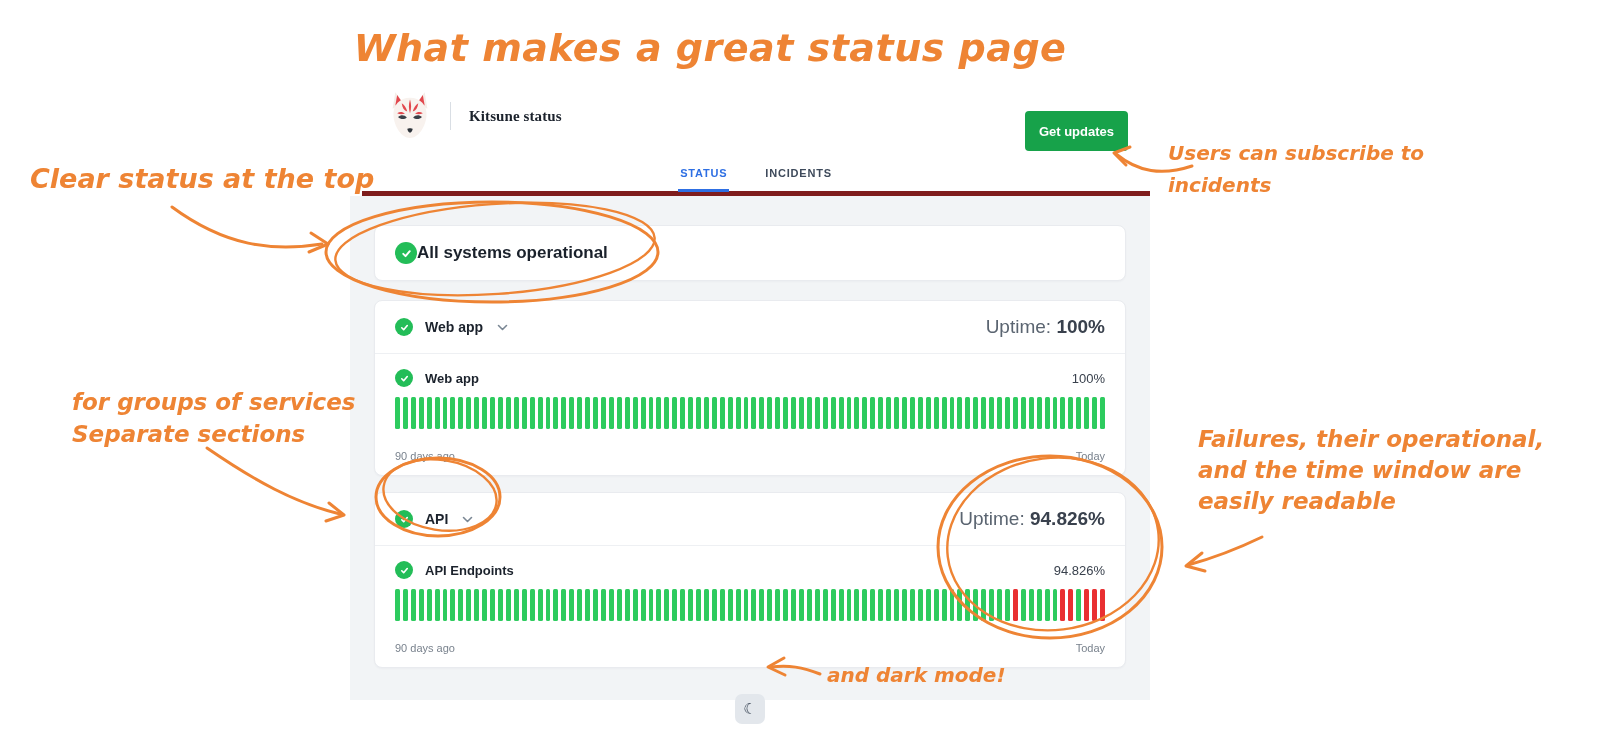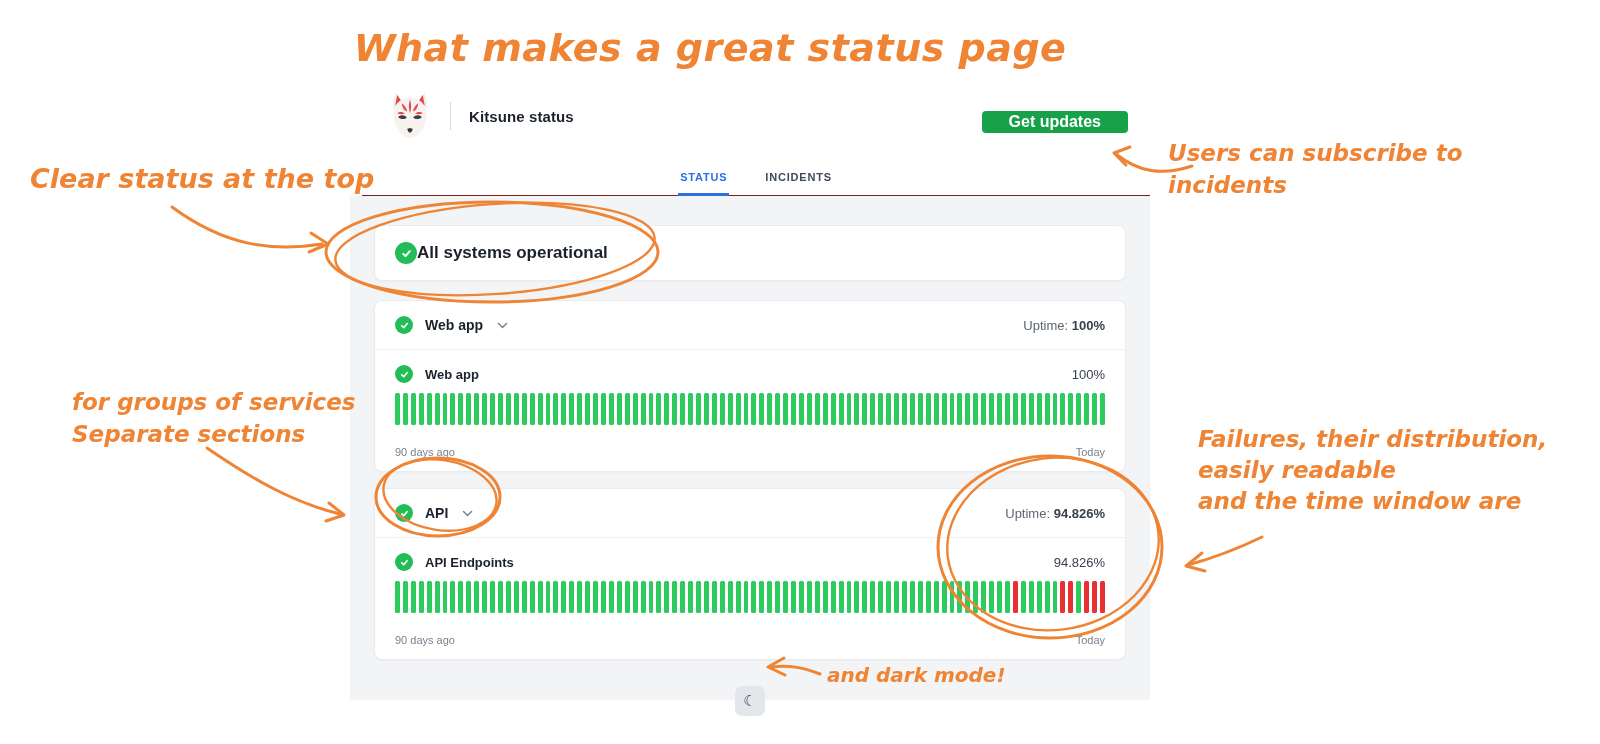--- a/index.html
+++ b/index.html
@@ -10,49 +10,49 @@
     --bar-red:#E92F31;
     --tab-blue:#2E6FE3;
   }
   *{margin:0;padding:0;box-sizing:border-box;}
   html,body{width:1600px;height:744px;background:#ffffff;overflow:hidden;
     font-family:"Liberation Sans",sans-serif;position:relative;}
 
   
   .status-page{position:absolute;left:350px;top:85px;width:800px;height:615px;background:#fff;}
   .sp-header{position:relative;height:111px;background:#fff;}
-  .sp-brand{position:absolute;left:38px;top:6px;display:flex;align-items:center;gap:18px;}
+  .sp-brand{position:absolute;left:38px;top:6px;display:flex;align-items:center;gap:18px;font-family:Liberation Serif, serif;}
   .sp-logo{width:44px;height:50px;display:block;}
   .sp-divider{width:1px;height:28px;background:#D9DEE4;}
   .sp-brand-name{font-size:15px;font-weight:700;color:#1B222C;letter-spacing:.1px;}
-  .get-updates{position:absolute;right:22px;top:26px;height:22px;padding:0 27px;
-    background:var(--button-green);color:#fff;font-size:16px;font-weight:700;
+  .get-updates{position:absolute;right:22px;top:26px;height:40px;padding:0 14px;
+    background:var(--button-green);color:#fff;font-size:13px;font-weight:700;
     border:none;border-radius:4px;font-family:"Liberation Sans",sans-serif;cursor:pointer;}
   .sp-tabs{position:absolute;left:12px;right:0;bottom:0;display:flex;justify-content:center;gap:34px;
-    border-bottom:1px solid #7f1d1d;}
+    border-bottom:5px solid #7f1d1d;}
   .tab{font-size:11px;font-weight:700;letter-spacing:.8px;color:#3E4A5B;padding:0 2px 10px;
     cursor:pointer;border-bottom:3px solid transparent;margin-bottom:-1px;}
   .tab.active{color:var(--tab-blue);border-bottom-color:var(--tab-blue);}
 
   .sp-body{background:#F2F4F6;height:504px;padding:29px 24px 0;}
   .card{background:#fff;border:1px solid #E9EBEF;border-radius:8px;box-shadow:0 1px 2px rgba(20,30,50,.03);}
   .card.overall{display:flex;align-items:center;gap:0;padding:16px 20px;margin-bottom:19px;}
   .overall-text{font-size:17px;font-weight:700;color:#1A212B;}
 
   .check{border-radius:50%;background:var(--ok-green);display:inline-flex;
     align-items:center;justify-content:center;flex:0 0 auto;}
   .check svg{display:block;}
   .check.lg{width:22px;height:22px;}
   .check.sm{width:18px;height:18px;}
 
   .group-card{margin-bottom:16px;}
   .group-head{display:flex;align-items:center;gap:12px;padding:15px 20px;border-bottom:1px solid #EEF0F3;cursor:pointer;}
   .group-name{font-size:14px;font-weight:700;color:#1B222C;}
   .chev{margin-left:2px;display:inline-flex;}
-  .group-uptime{margin-left:auto;font-size:13px;color:#5B6571;}
+  .group-uptime{margin-left:auto;font-size:19px;color:#5B6571;}
   .group-uptime b{color:#39414D;font-weight:600;}
   .svc{padding:15px 20px 13px;}
   .svc-row{display:flex;align-items:center;gap:12px;margin-bottom:10px;}
   .svc-name{font-size:13px;font-weight:700;color:#1B222C;}
   .svc-uptime{margin-left:auto;font-size:13px;color:#39414D;}
   .bar-strip{display:flex;gap:3px;height:32px;}
   .bar{flex:1;background:var(--bar-green);border-radius:1.5px;}
   .bar.bar-red{background:var(--bar-red);}
   .svc-foot{display:flex;justify-content:space-between;margin-top:21px;
     font-size:11px;color:#79828D;}
@@ -61,21 +61,21 @@
   .dark-toggle{width:30px;height:30px;border-radius:7px;background:#E3E7EC;border:none;
     color:#3E4A59;font-size:15px;line-height:30px;cursor:pointer;
     font-family:"DejaVu Sans",sans-serif;}
 
   
   .ann{position:absolute;color:var(--accent-orange);
     font-family:"DejaVu Sans",sans-serif;font-style:italic;font-weight:700;z-index:6;}
   .ann-title{left:350px;top:26px;width:720px;text-align:center;font-size:38px;letter-spacing:.5px;}
   .ann-clear{left:30px;top:163px;font-size:27px;}
   .ann-sections{left:72px;top:386px;font-size:23px;line-height:32px;}
-  .ann-subscribe{left:1168px;top:137px;font-size:23px;line-height:32px;}
+  .ann-subscribe{left:1168px;top:137px;font-size:20px;line-height:32px;}
   .ann-failures{left:1198px;top:424px;font-size:23px;line-height:31px;}
   .ann-dark{left:827px;top:663px;font-size:20px;}
 
   .sketch-overlay{position:absolute;inset:0;z-index:5;pointer-events:none;}
   .sketch{stroke:var(--accent-orange);fill:none;stroke-width:3;stroke-linecap:round;stroke-linejoin:round;}
   .sketch.thin{stroke-width:2.4;}
 </style>
 </head>
 <body>
 
@@ -381,23 +381,23 @@
   <div>for groups of services</div>
   <div>Separate sections</div>
 </div>
 
 <div class="ann ann-subscribe">
   <div>Users can subscribe to</div>
   <div>incidents</div>
 </div>
 
 <div class="ann ann-failures">
-  <div>Failures, their distribution,</div>
+  <div>Failures, their operational,</div>
+  <div>and the time window are</div>
   <div>easily readable</div>
-  <div>and the time window are</div>
 </div>
 
 <div class="ann ann-dark">and dark mode!</div>
 
 <svg class="sketch-overlay" width="1600" height="744" viewBox="0 0 1600 744">
 
   <path class="sketch" d="M 172 207 C 225 246 272 252 322 244"></path>
   <path class="sketch" d="M 311 233 L 328 244 L 309 252"></path>
 
   <ellipse class="sketch" cx="492" cy="252" rx="166" ry="50"></ellipse>

